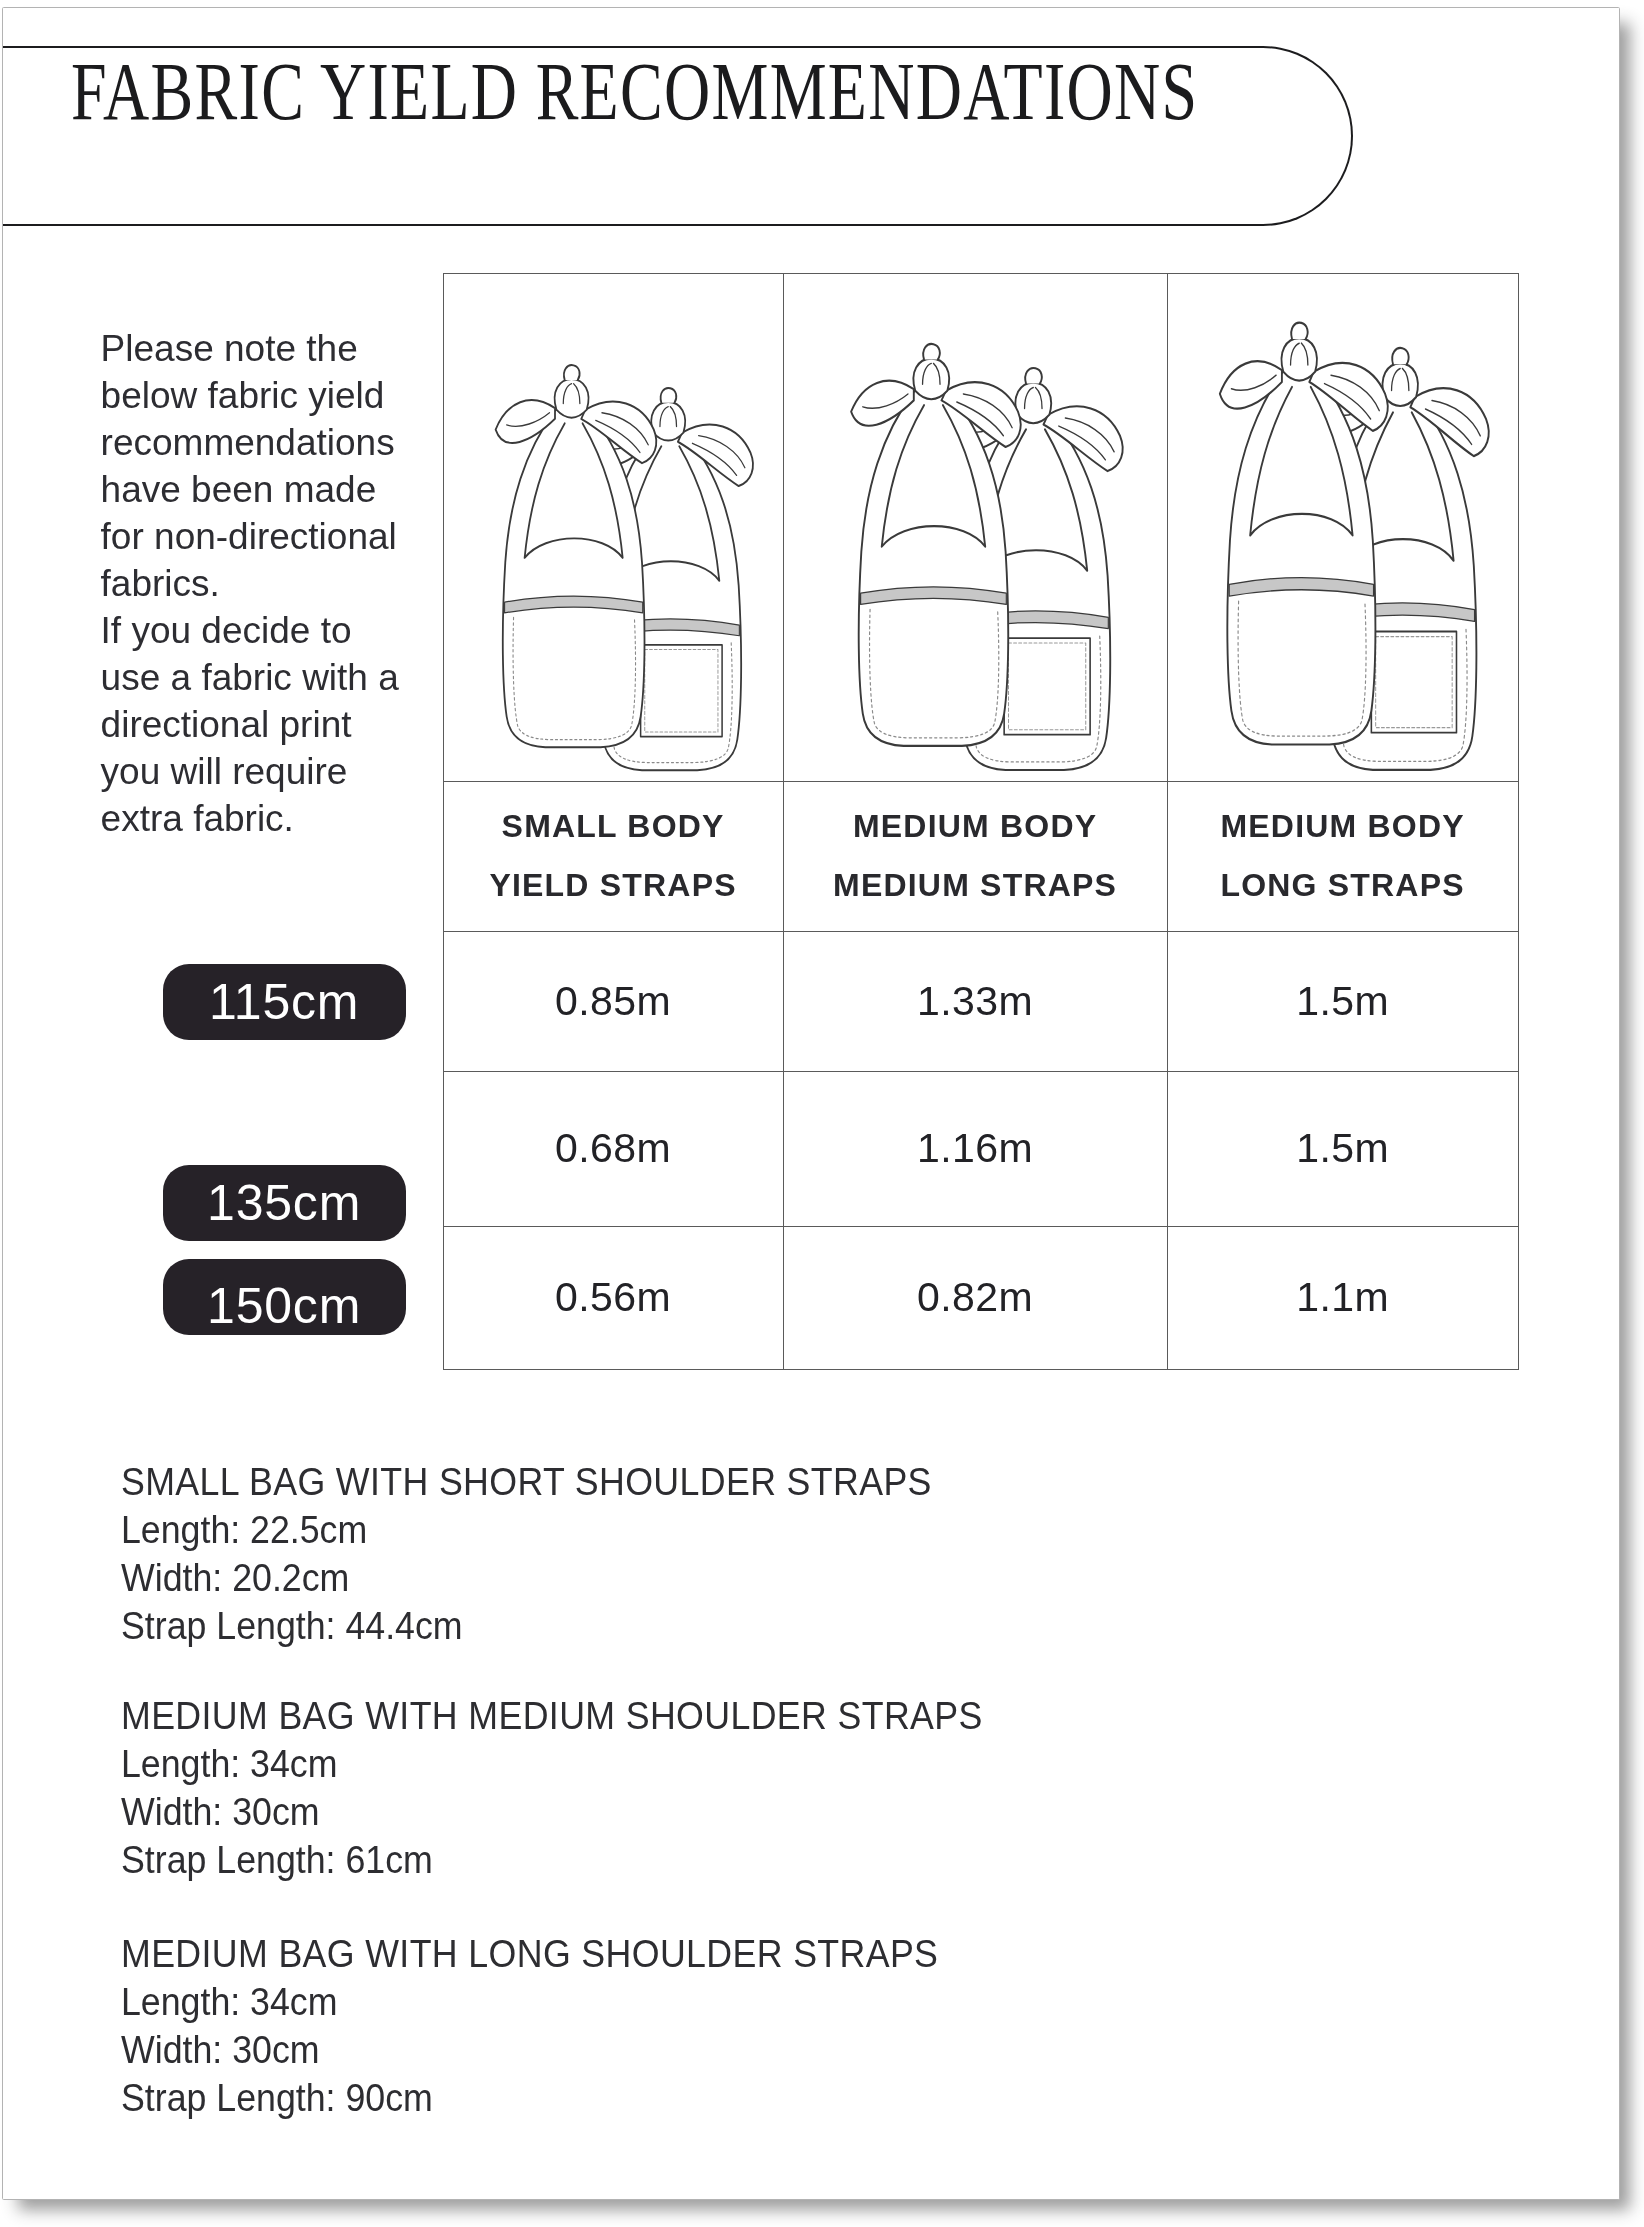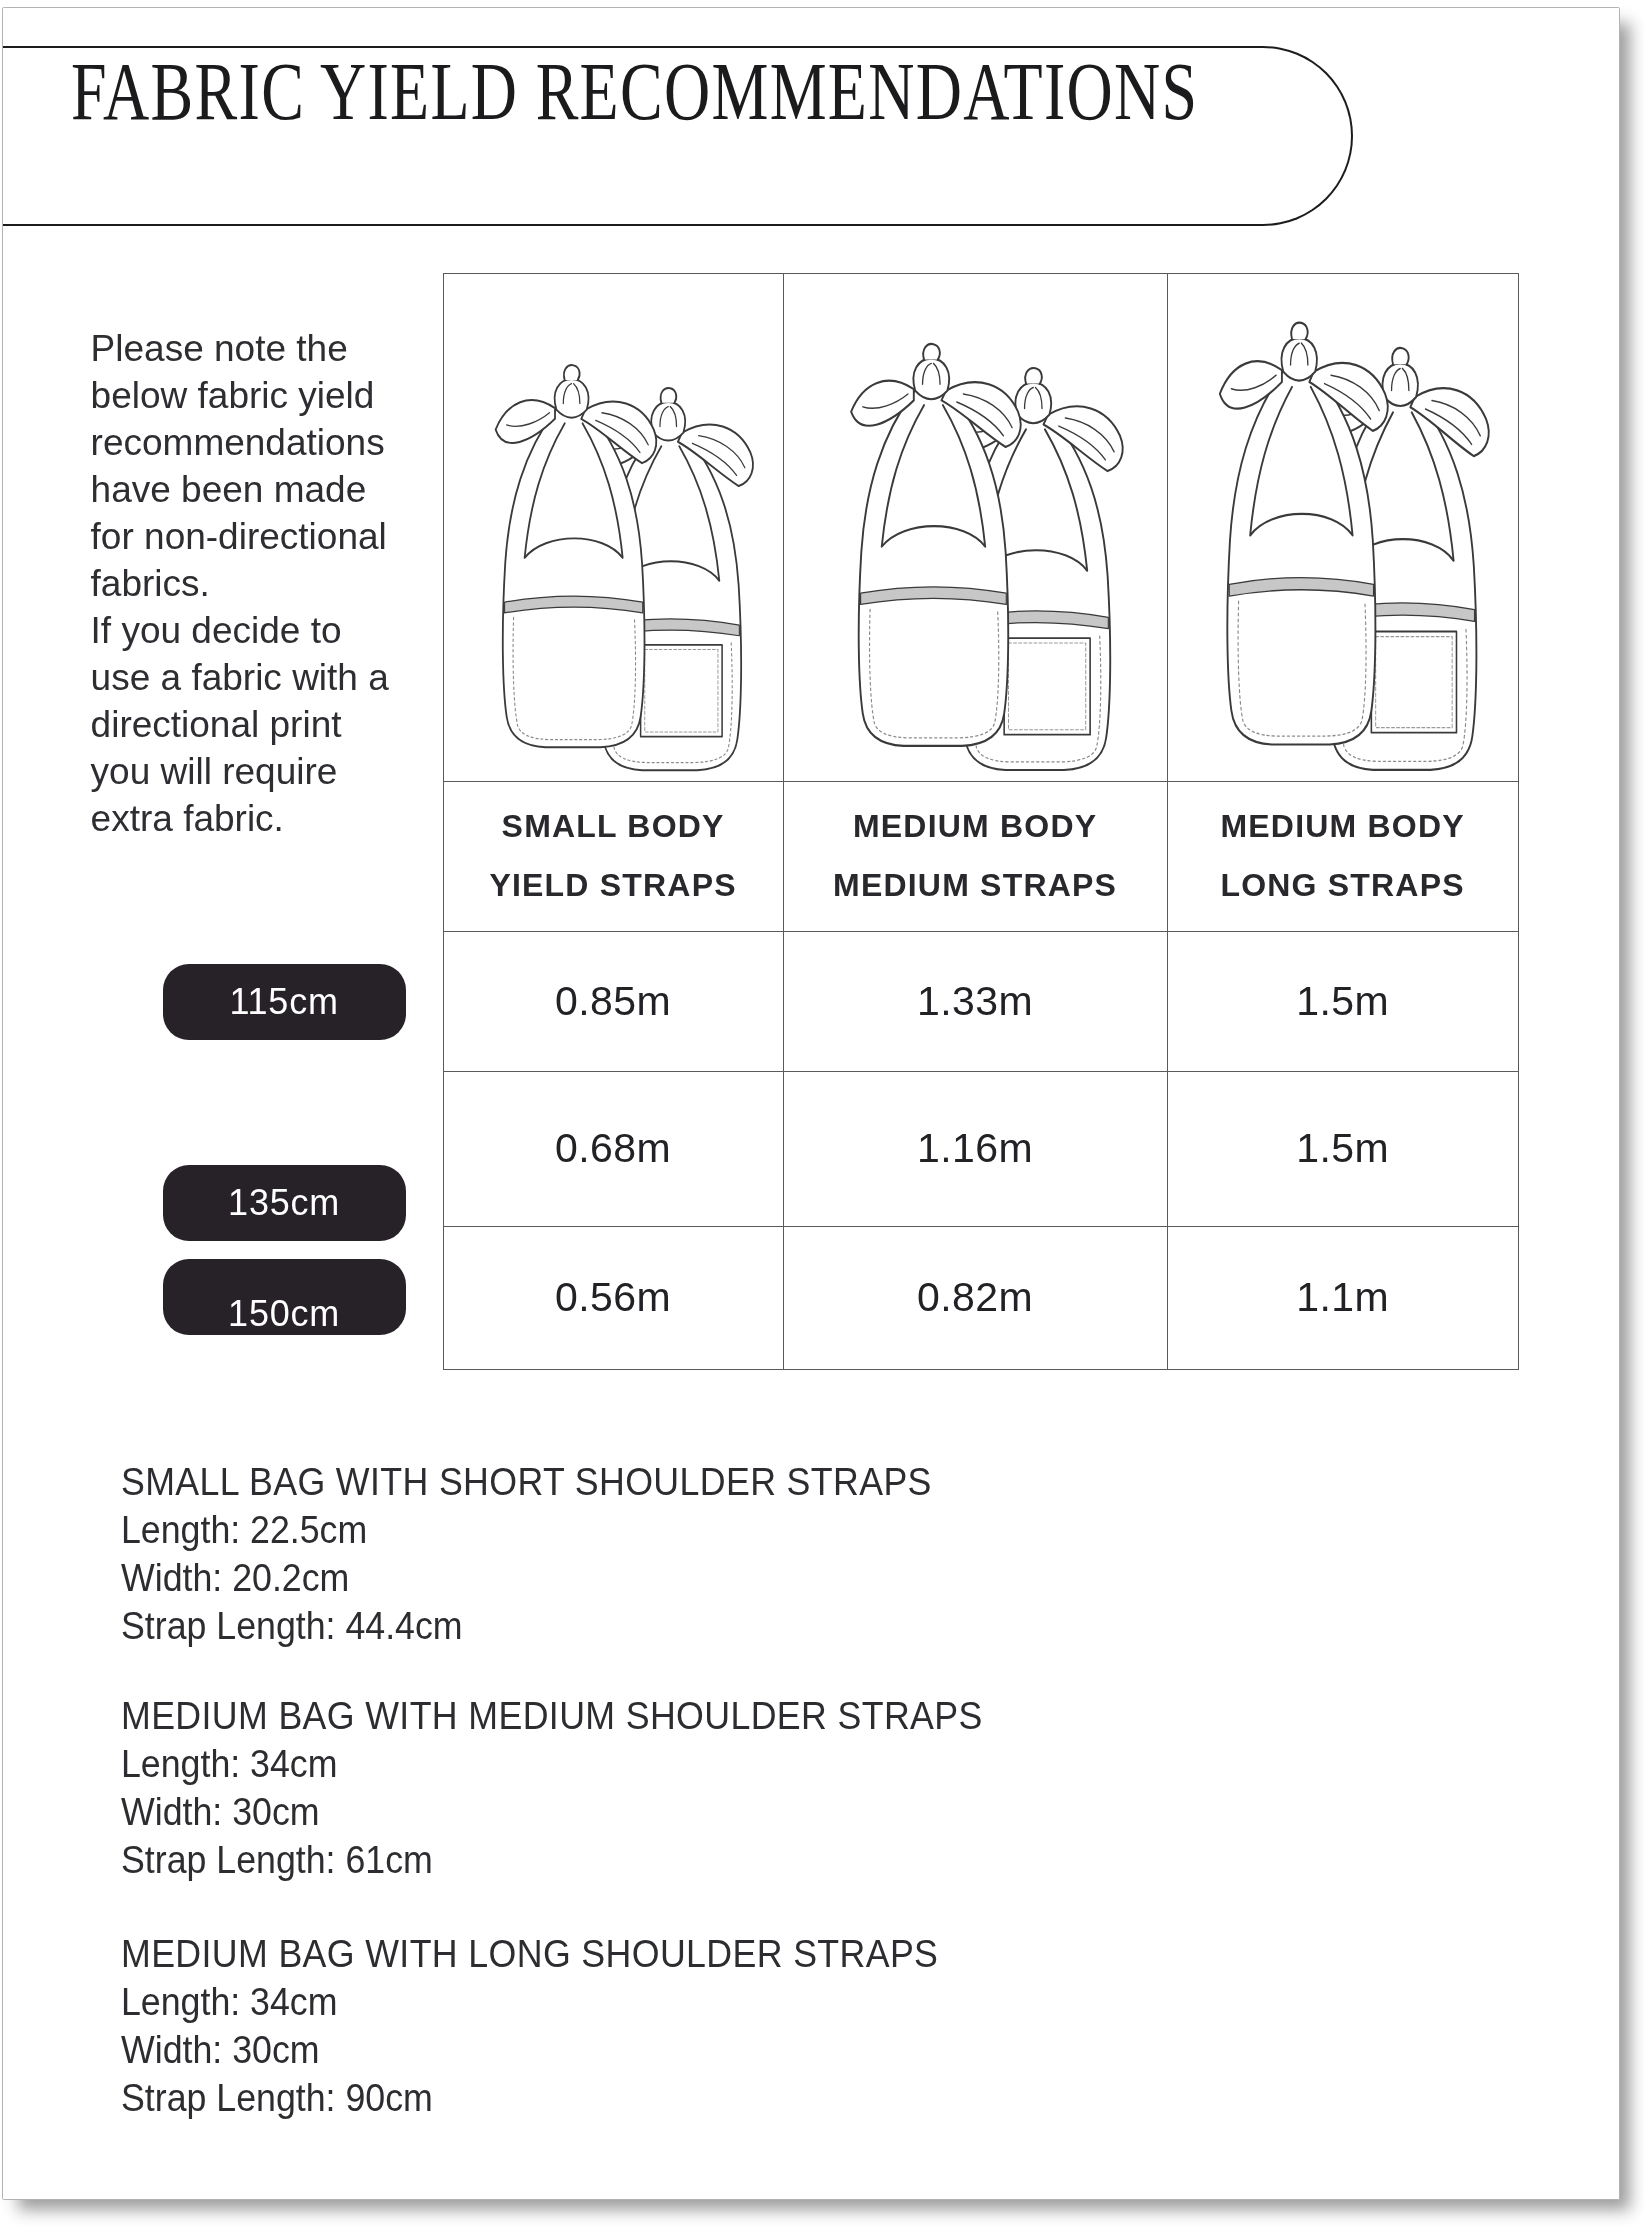--- a/index.html
+++ b/index.html
@@ -45,21 +45,21 @@
     color: #1b1b1d;
     letter-spacing: 1.6px;
     white-space: nowrap;
     transform: scaleX(0.80) scaleY(1.04);
     transform-origin: left center;
   }
 
   
   .note {
     position: absolute;
-    left: 88px;
+    left: 98px;
     top: 317px;
     width: 330px;
     font-size: 37px;
     line-height: 47px;
     color: #2d2d32;
     white-space: pre-line;
   }
 
   
   .yield-table {
@@ -108,21 +108,21 @@
     position: absolute;
     left: 160px;
     width: 243px;
     height: 76px;
     background: #262228;
     border-radius: 26px;
     display: flex;
     align-items: center;
     justify-content: center;
     color: #ffffff;
-    font-size: 36px;
+    font-size: 50px;
     letter-spacing: 0.8px;
   }
   .pill-1 { top: 956px; }
   .pill-2 { top: 1157px; }
   .pill-3 { top: 1251px; align-items: flex-end; }
 
   
   .spec {
     position: absolute;
     left: 118px;

